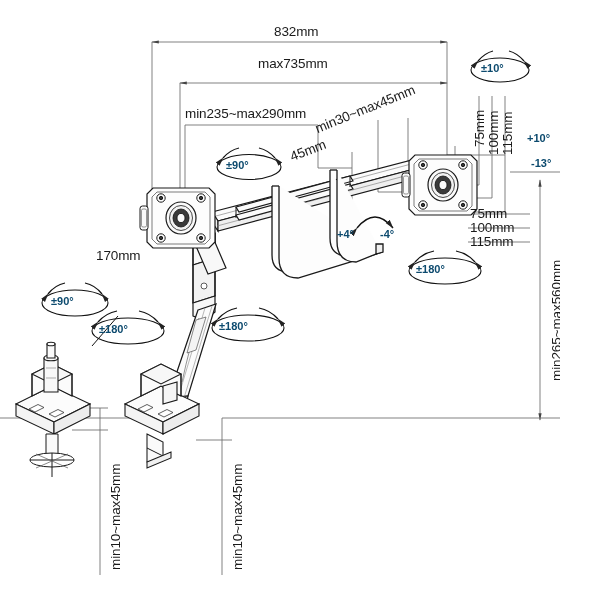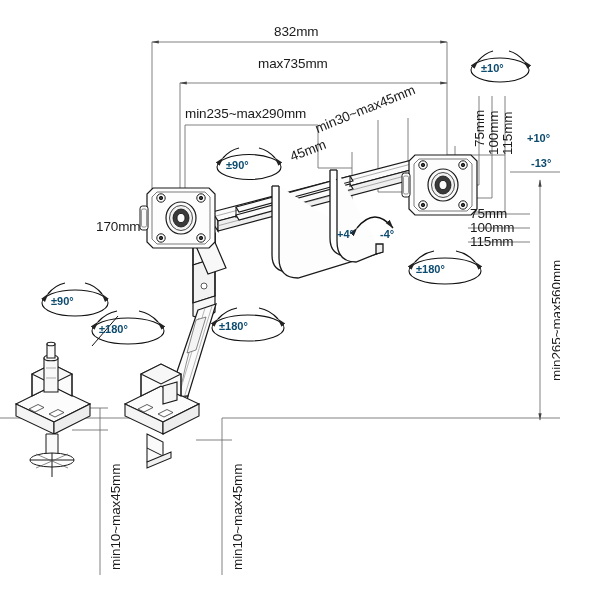--- a/index.html
+++ b/index.html
@@ -273,21 +273,21 @@
   <div class="dim-label" style="left:274px; top:24px;">832mm</div>
 
   <div class="dim-label" style="left:258px; top:56px;">max735mm</div>
 
   <div class="dim-label" style="left:185px; top:106px;text-align:right;">min235~max290mm</div>
 
   <div class="dim-label vert" style="left:288px; top:150px; transform:rotate(-21deg);">45mm</div>
 
   <div class="dim-label vert" style="left:313px; top:122px; transform:rotate(-22deg);">min30~max45mm</div>
 
-  <div class="dim-label" style="left:96px; top:219px;">170mm</div>
+  <div class="dim-label" style="left:96px; top:248px;">170mm</div>
 
   <div class="dim-label vert" style="left:472px; top:147px; transform:rotate(-90deg); transform-origin:left top;">75mm</div>
   <div class="dim-label vert" style="left:486px; top:155px; transform:rotate(-90deg); transform-origin:left top;">100mm</div>
   <div class="dim-label vert" style="left:500px; top:155px; transform:rotate(-90deg); transform-origin:left top;">115mm</div>
 
   <div class="dim-label" style="left:470px; top:206px;">75mm</div>
   <div class="dim-label" style="left:470px; top:220px;">100mm</div>
   <div class="dim-label" style="left:470px; top:234px;">115mm</div>
 
   <div class="dim-label vert" style="left:549px; top:381px; transform:rotate(-90deg); transform-origin:left top;">min265~max560mm</div>

